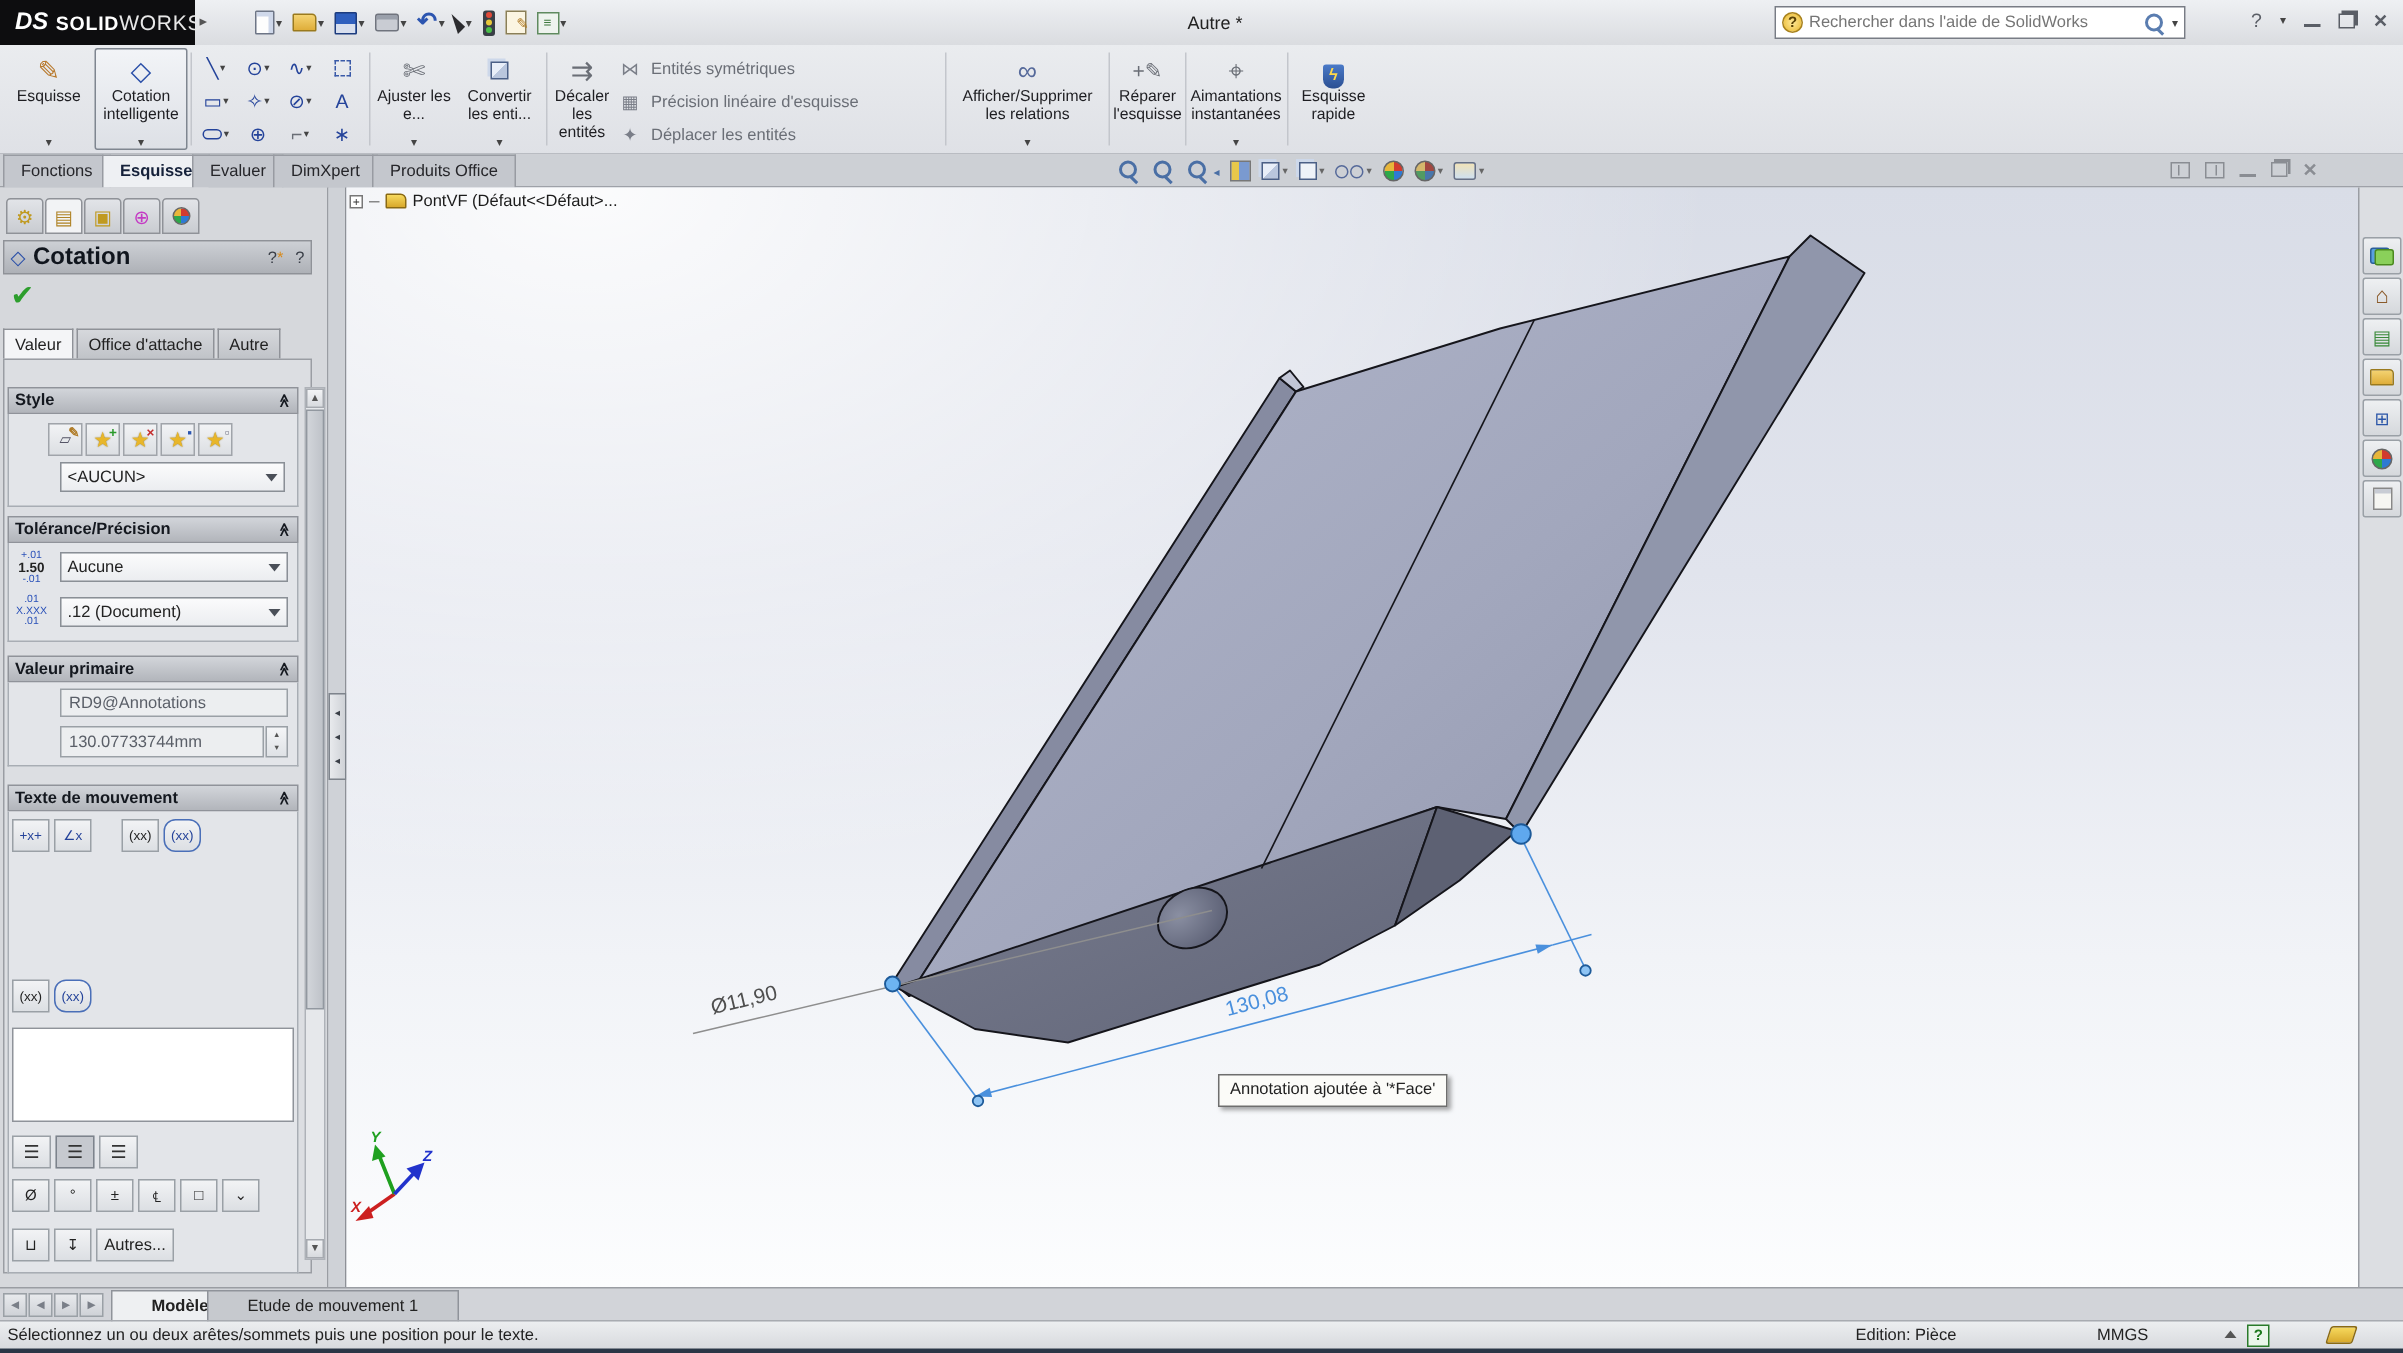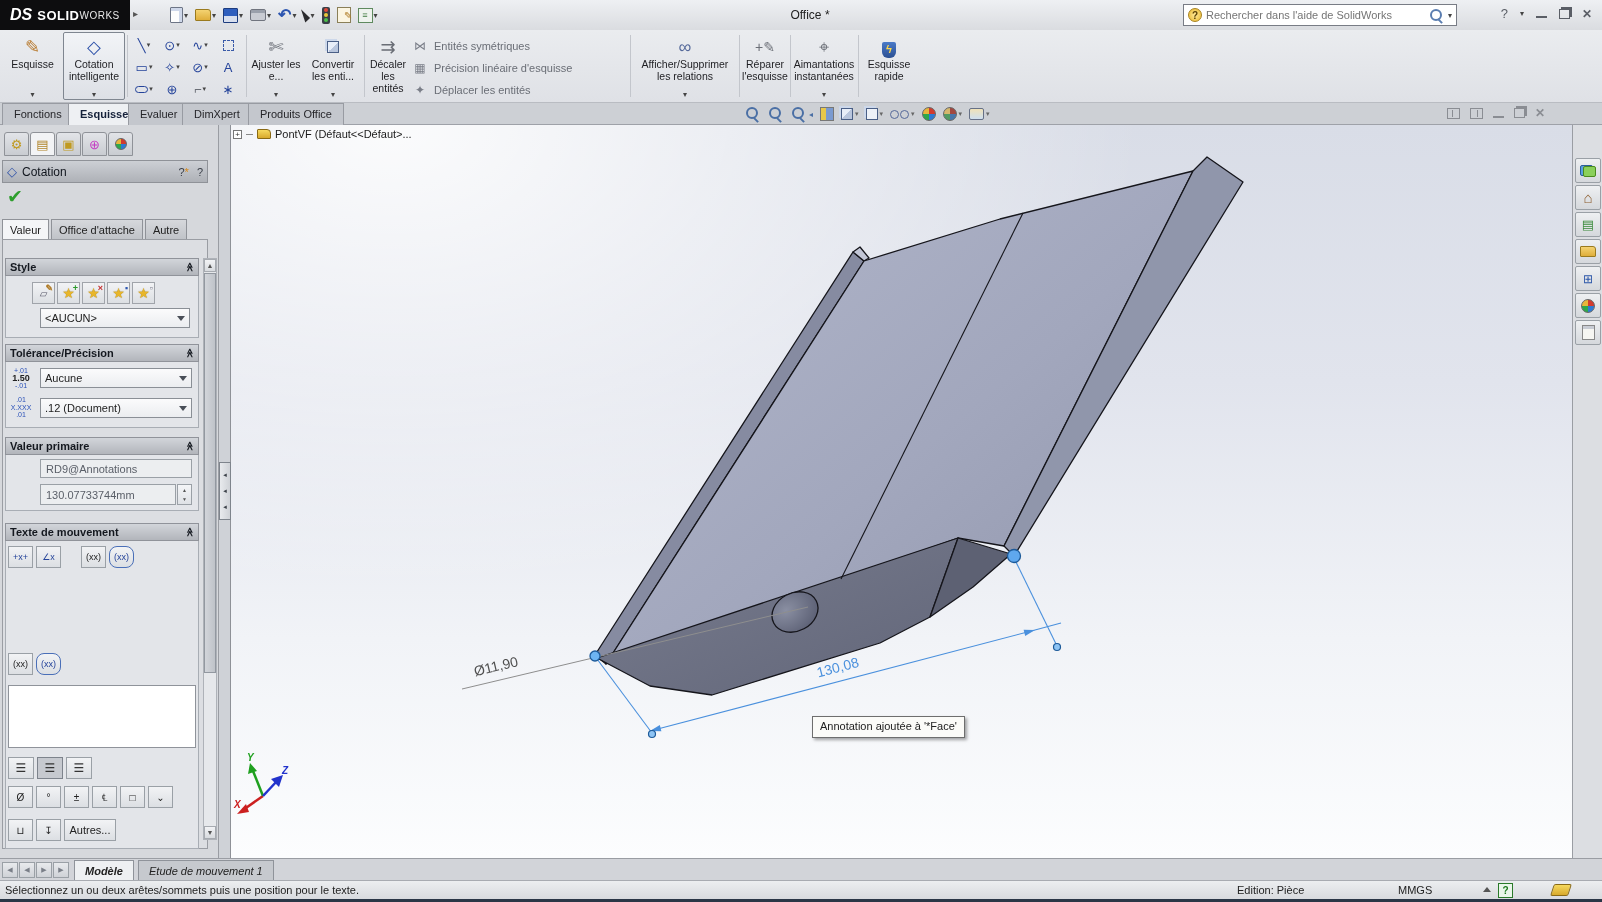--- a/index.html
+++ b/index.html
@@ -6,21 +6,21 @@
   html,body { width:1602px; height:902px; overflow:hidden; }
   body { font-family:"Liberation Sans",sans-serif; font-size:11px; color:#1b1b1b; background:#e3e5e9; position:relative; }
 
   
   .titlebar { position:absolute; left:0; top:0; width:1602px; height:31px;
     background:linear-gradient(#eef0f3,#dadce0); border-bottom:1px solid #b4b7bd;padding-left:15px; }
   .sw-logo { position:absolute; left:0; top:0; width:130px; height:30px; background:#0d0d0f;
     color:#fff; display:flex; align-items:center; padding-left:10px; }
   .sw-logo .ds { font-style:italic; font-weight:bold; font-size:16px; margin-right:5px; }
   .sw-logo .solid { font-weight:bold; font-size:13px; letter-spacing:.5px; }
-  .sw-logo .works { font-weight:normal; font-size:10px; letter-spacing:.5px; color:#e8e8e8; }
+  .sw-logo .works { font-weight:normal; font-size:14px; letter-spacing:.5px; color:#e8e8e8; }
   .menu-expand { position:absolute; left:133px; top:8px; color:#555; font-size:10px; }
   .qat { position:absolute; left:168px; top:2px; height:26px; display:flex; align-items:center; gap:3px; }
   .qat-btn { display:flex; align-items:center; height:24px; padding:0 2px; gap:1px; }
   .qat-caret { font-size:8px; color:#444; }
   .ic-page { width:13px; height:16px; background:#fdfdfd; border:1px solid #6d7586; border-radius:1px;
     box-shadow:inset -3px 3px 0 #cfd8ea; }
   .ic-folder { width:16px; height:12px; background:linear-gradient(#f4d372,#dfae3a); border:1px solid #9a7a1e; border-radius:1px 3px 1px 1px; }
   .ic-disk { width:15px; height:15px; background:#2f5fbe; border:1px solid #1d3c7e; border-radius:1px;
     box-shadow:inset 0 -6px 0 #d8dfee; }
   .ic-printer { width:16px; height:12px; background:#c9ccd3; border:1px solid #70747e; border-radius:2px;
@@ -107,21 +107,21 @@
   .workarea { position:absolute; left:0; top:125px; width:1602px; height:733px; }
 
   
   .pm-panel { position:absolute; left:0; top:0; width:219px; height:733px; background:#d6d8dc; border-right:1px solid #9a9da3; }
   .pm-tabs { position:absolute; left:4px; top:7px; display:flex; gap:1px; }
   .pm-tab { width:25px; height:24px; background:linear-gradient(#e2e4e8,#c9ccd1); border:1px solid #8f9298;
     border-radius:3px 3px 0 0; display:flex; align-items:center; justify-content:center; font-size:13px; }
   .pm-tab.active { background:#f2f3f5; }
   .pm-title { position:absolute; left:2px; top:35px; width:206px; height:23px;
     background:linear-gradient(#cdd0d5,#aeb1b7); border:1px solid #8f9298; display:flex; align-items:center; padding:0 4px; gap:5px; }
-  .pm-title .t { font-weight:normal; font-size:12px; color:#10151d; }
+  .pm-title .t { font-weight:bold; font-size:16px; color:#10151d; }
   .pm-title .help { margin-left:auto; color:#3a3f48; font-size:11px; display:flex; gap:8px; }
   .pm-check { position:absolute; left:7px; top:60px; font-size:19px; color:#2d9e2d; }
   .pm-vtabs { position:absolute; left:2px; top:94px; display:flex; gap:2px; }
   .pm-vtab { height:21px; line-height:20px; padding:0 7px; background:linear-gradient(#d6d8dc,#bfc2c7);
     border:1px solid #8f9298; border-bottom:none; color:#222; }
   .pm-vtab.active { background:#f4f5f7; }
   .pm-body { position:absolute; left:2px; top:114px; width:206px; height:610px; background:#dcdee2; border:1px solid #9a9da3; }
 
   .sec-h { position:absolute; left:5px; width:194px; height:18px; background:linear-gradient(#d2d5da,#b2b5bb);
     border:1px solid #90939a; font-weight:bold; font-size:11px; color:#14181f; padding:2px 4px; }
@@ -183,22 +183,22 @@
   .chat-ic::after { content:""; position:absolute; right:0; bottom:0; width:11px; height:9px; background:#8ad05a; border:1px solid #4a8a1e; border-radius:2px; }
   .tp-folder { width:16px; height:11px; background:linear-gradient(#f4d372,#dfae3a); border:1px solid #9a7a1e; border-radius:1px 3px 1px 1px; }
   .palette-ic { font-size:12px; color:#2a55a8; }
   .doc-ic { width:13px; height:15px; background:#f6f6f2; border:1px solid #888; box-shadow:inset 0 3px 0 #c8ccd4; }
 
   
   .bottabs { position:absolute; left:0; top:858px; width:1602px; height:22px; background:#d2d4d9; border-top:1px solid #9a9da3; }
   .vcr { position:absolute; left:2px; top:3px; display:flex; gap:1px; }
   .vcr-btn { width:16px; height:16px; background:linear-gradient(#e8eaed,#cfd2d7); border:1px solid #9aa0a6;
     font-size:7px; color:#7a7f88; display:flex; align-items:center; justify-content:center; }
-  .btab { position:absolute; top:1px; height:21px; line-height:20px; padding:0 10px; background:#c6c9ce;
-    border:1px solid #8f939a; border-bottom:none; color:#222;font-style:italic; }
+  .btab { position:absolute; top:1px; height:21px; line-height:20px; padding:0 26px; background:#c6c9ce;
+    border:1px solid #8f939a; border-bottom:none; color:#222; }
   .btab.active { background:#eef0f2; font-weight:bold; }
   .statusbar { position:absolute; left:0; top:880px; width:1602px; height:22px;
     background:linear-gradient(#eceef0,#d8dade); border-top:1px solid #a8abb1; border-bottom:3px solid #2a3646; }
   .st-msg { position:absolute; left:5px; top:3px; color:#222; }
   .st-item { position:absolute; top:3px; color:#222; }
   .st-caret { position:absolute; left:1483px; top:6px; width:0; height:0; border-left:4px solid transparent;
     border-right:4px solid transparent; border-bottom:5px solid #555; }
   .st-help { position:absolute; left:1498px; top:2px; width:15px; height:15px; border:1px solid #2a7a2a;
     background:#eaf6ea; color:#1d7a1d; font-weight:bold; font-size:10px; text-align:center; line-height:14px; }
   .st-tag { position:absolute; left:1552px; top:3px; width:18px; height:12px; background:linear-gradient(#f6d95e,#d8a92c);
@@ -247,21 +247,21 @@
         </span>
     </div>
     <div class="qat-btn">
         <span class="ic-docpencil"></span>
       </div>
     <div class="qat-btn">
         <span class="ic-options">≡</span>
         <span class="qat-caret">▾</span>
       </div>
   </div>
-  <div class="doc-title">Office *</div>
+  <div class="doc-title">Autre *</div>
   <div class="search-box">
     <span class="help-ball">?</span>
     <input class="search-input" placeholder="Rechercher dans l'aide de SolidWorks" style="">
     <span class="mini-mag"></span>
     <span class="qat-caret">▾</span>
   </div>
   <div class="tb-right">
     <span style="font-size:13px;">?</span>
     <span class="qat-caret">▾</span>
     <span class="win-min"></span>

